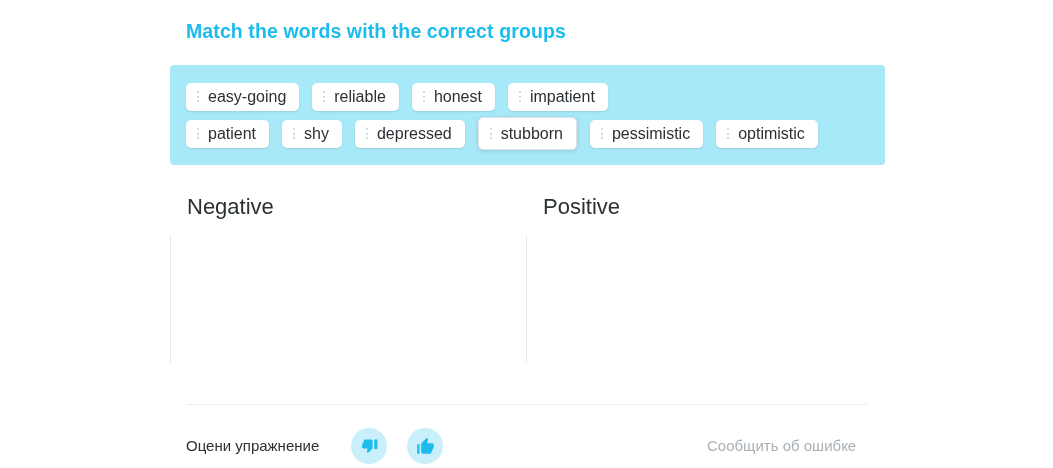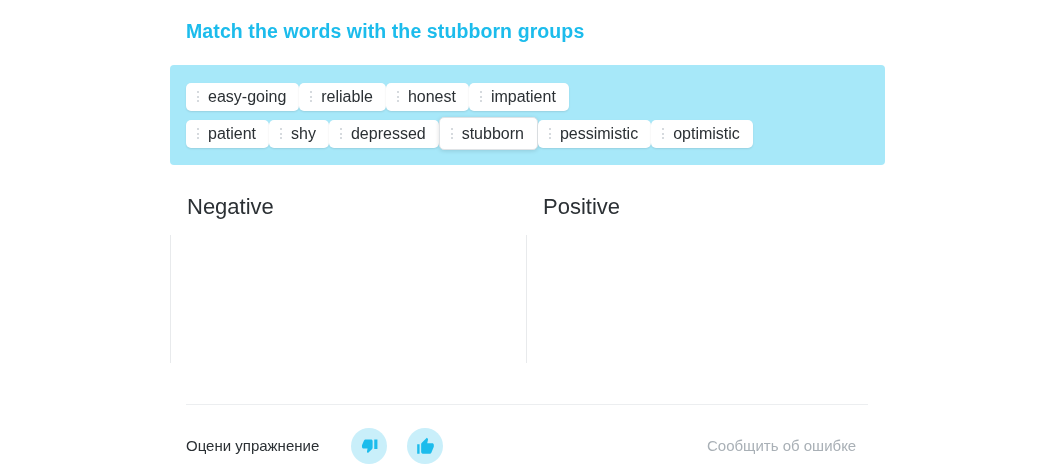--- a/index.html
+++ b/index.html
@@ -53,20 +53,21 @@
     height: 33px;
     margin-bottom: 4px;
   }
   .word-chip {
     display: inline-flex;
     align-items: center;
     background: #ffffff;
     border-radius: 5px;
     height: 28px;
     padding: 0 13px 0 8px;
+    margin-right: 13px;
     box-shadow: 0 1px 2px rgba(0,0,0,0.10);
     cursor: grab;
     box-sizing: border-box;
   }
   .word-chip.is-hover {
     height: 33px;
     border: 1px solid #dfe3e6;
     box-shadow: 0 1px 4px rgba(0,0,0,0.13);
   }
   .drag-dots {
@@ -173,21 +174,21 @@
     white-space: nowrap;
     cursor: pointer;
     text-decoration: none;
   }
 </style>
 </head>
 <body>
 
 <div id="exercise-root">
 
-  <div class="exercise-title">Match the words with the stubborn groups</div>
+  <div class="exercise-title">Match the words with the correct groups</div>
 
   <div class="word-bank">
     <div class="word-row">
       <div class="word-chip">
         <span class="drag-dots">
             <i></i>
             <i></i>
             <i></i>
           </span>
         <span class="chip-label">easy-going</span>

